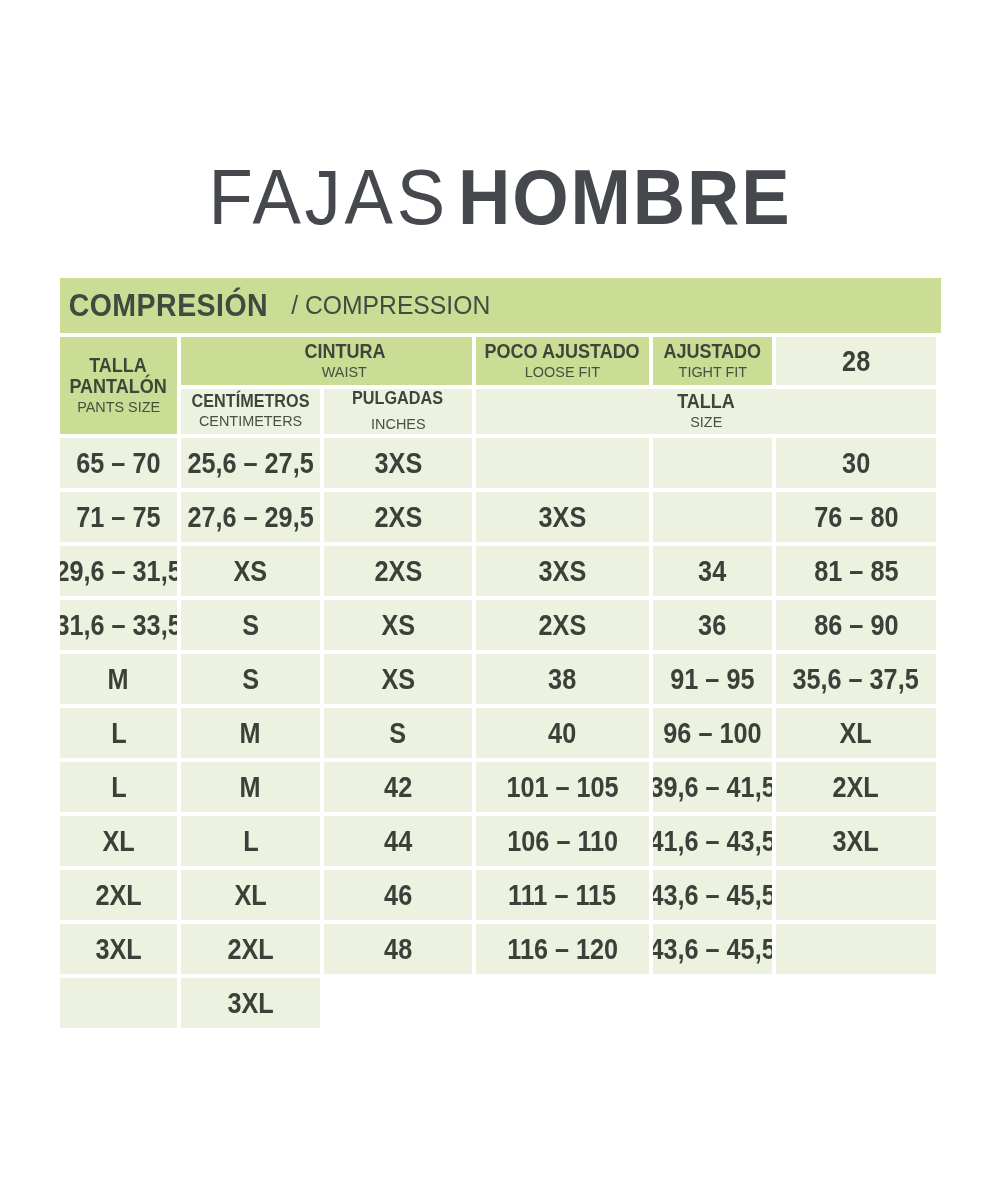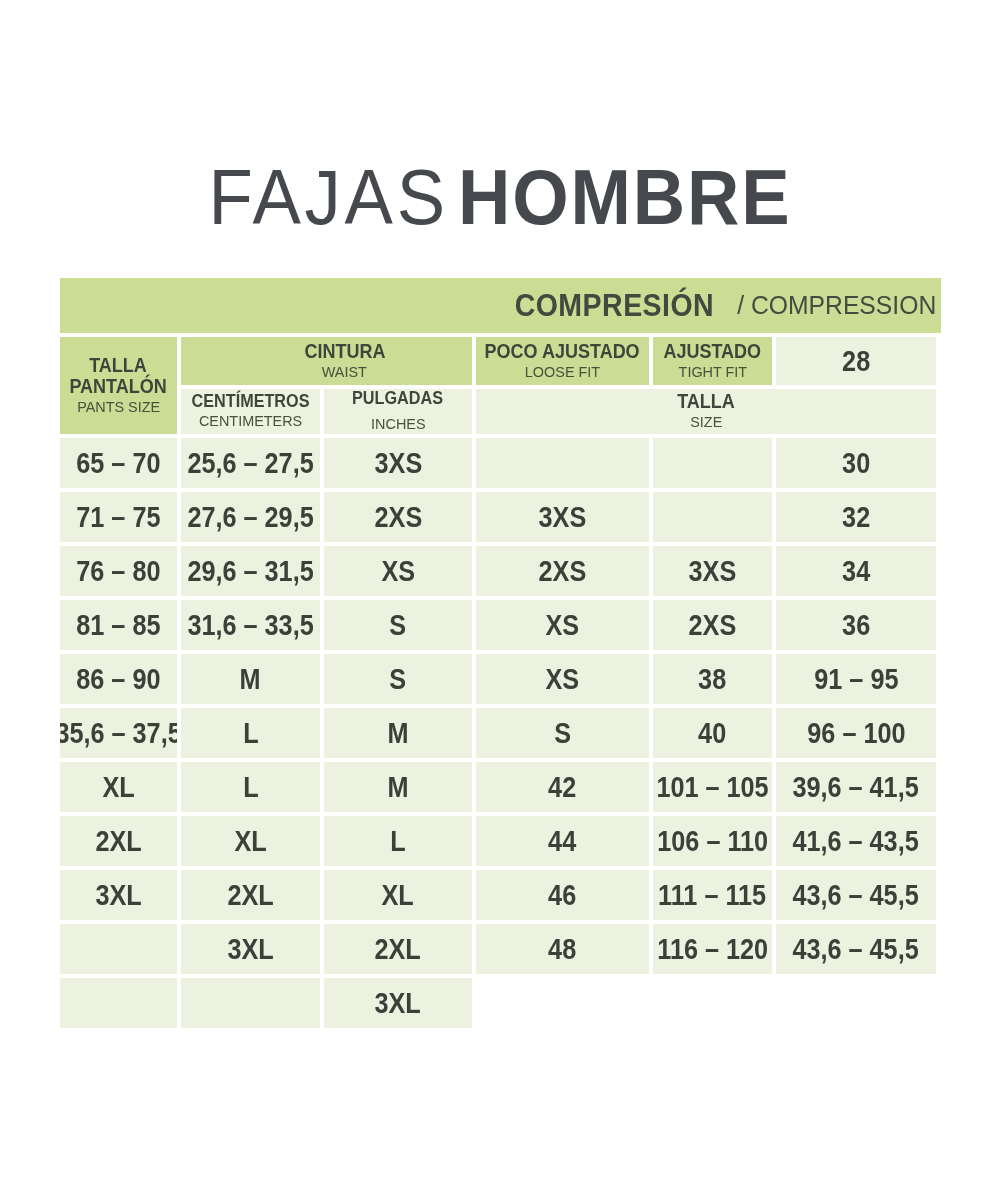--- a/index.html
+++ b/index.html
@@ -19,21 +19,21 @@
     transform:scaleX(0.93); transform-origin:center;
   }
   .t-light { font-weight:400; letter-spacing:4px; }
   .t-bold  { font-weight:800; letter-spacing:2px; margin-left:10px; }
 
   
   .table-wrap { position:absolute; left:60px; top:278px; width:881px; }
 
   .band {
     height:55px; background:#cbdc94;
-    display:flex; align-items:center; justify-content:flex-end;
+    display:flex; align-items:center; justify-content:flex-start;
     margin-bottom:4px; white-space:nowrap;
   }
   .band-main {
     display:inline-block; font-weight:700; font-size:31px; color:#404a3f;
     transform:scaleX(0.92); transform-origin:center; letter-spacing:0.5px;
   }
   .band-sub {
     display:inline-block; font-weight:400; font-size:26px; color:#424c41;
     margin-left:9px; transform:scaleX(0.95); transform-origin:center;
   }
@@ -163,23 +163,20 @@
           <span class="num">2XS</span>
         </div>
       <div class="cell lightc">
           <span class="num">3XS</span>
         </div>
       <div class="cell lightc">
           <span class="num"></span>
         </div>
 
       <div class="cell lightc">
-          <span class="num">32</span>
-        </div>
-      <div class="cell lightc">
           <span class="num">76 – 80</span>
         </div>
       <div class="cell lightc">
           <span class="num">29,6 – 31,5</span>
         </div>
       <div class="cell lightc">
           <span class="num">XS</span>
         </div>
       <div class="cell lightc">
           <span class="num">2XS</span>

